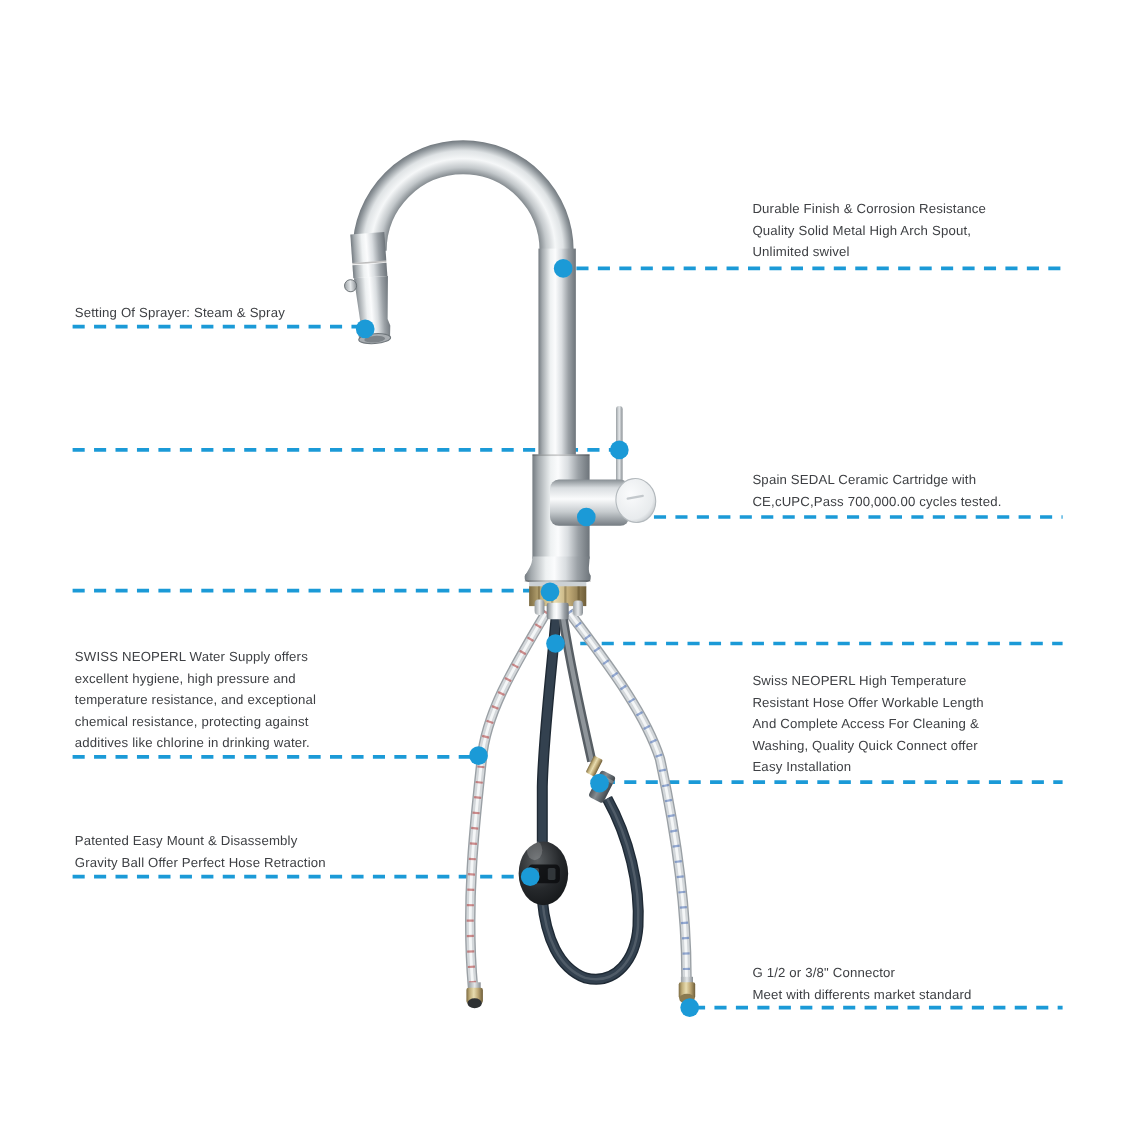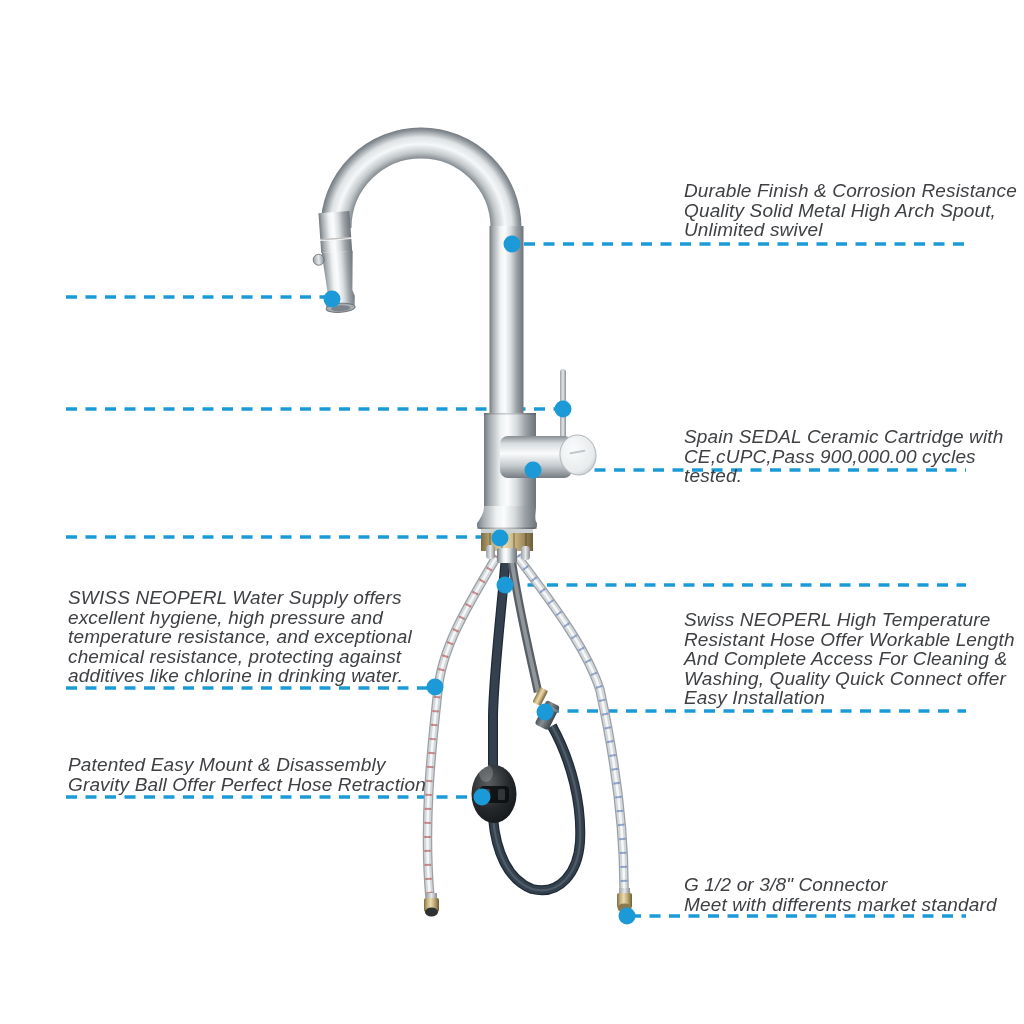--- a/index.html
+++ b/index.html
@@ -2,25 +2,24 @@
 <html style="--accent: #1b9ad7; --text: #3e4044; --bg: #ffffff;"><head>
 <meta charset="utf-8">
 <style>
   :root { --accent:#1b9ad7; --text:#3e4044; --bg:#ffffff; }
   html,body{margin:0;padding:0;background:#fff;}
   .stage{position:relative;width:1024px;height:1024px;background:var(--bg);overflow:hidden;}
   .layer{position:absolute;left:0;top:0;}
   .callout{
     position:absolute;
     font-family:"Liberation Sans",sans-serif;
-    font-size:19px;line-height:19.6px;
+    font-size:12px;line-height:19.6px;
     color:var(--text);
     white-space:pre-line;
     letter-spacing:.15px;
-    font-style:italic;
   }
   .c-l0{left:68px;top:275px}
   .c-l1{left:68px;top:368px}
   .c-l2{left:68px;top:474px}
   .c-l3{left:68px;top:588px}
   .c-l4{left:68px;top:755px}
   .c-r0{left:684px;top:181px}
   .c-r1{left:684px;top:427px}
   .c-r2{left:684px;top:542px}
   .c-r3{left:684px;top:610px}
@@ -215,33 +214,34 @@
       <circle class="dot" cx="533" cy="470" r="8.5"></circle>
       <circle class="dot" cx="500" cy="538" r="8.5"></circle>
       <circle class="dot" cx="505" cy="585" r="8.5"></circle>
       <circle class="dot" cx="435" cy="687" r="8.5"></circle>
       <circle class="dot" cx="545" cy="712" r="8.5"></circle>
       <circle class="dot" cx="482" cy="797" r="8.5"></circle>
       <circle class="dot" cx="627" cy="916" r="8.5"></circle>
     </g>
   </svg>
 
+  <div class="callout c-l0">Setting Of Sprayer: Steam &amp; Spray</div>
   <div class="callout c-l3">SWISS NEOPERL Water Supply offers
 excellent hygiene, high pressure and
 temperature resistance, and exceptional
 chemical resistance, protecting against
 additives like chlorine in drinking water.</div>
   <div class="callout c-l4">Patented Easy Mount &amp; Disassembly
 Gravity Ball Offer Perfect Hose Retraction</div>
 
   <div class="callout c-r0">Durable Finish &amp; Corrosion Resistance
 Quality Solid Metal High Arch Spout,
 Unlimited swivel</div>
   <div class="callout c-r1">Spain SEDAL Ceramic Cartridge with
-CE,cUPC,Pass 900,000.00 cycles tested.</div>
+CE,cUPC,Pass 700,000.00 cycles tested.</div>
   <div class="callout c-r3">Swiss NEOPERL High Temperature
 Resistant Hose Offer Workable Length
 And Complete Access For Cleaning &amp;
 Washing, Quality Quick Connect offer
 Easy Installation</div>
   <div class="callout c-r4">G 1/2 or 3/8" Connector
 Meet with differents market standard</div>
 
 </div>
 

